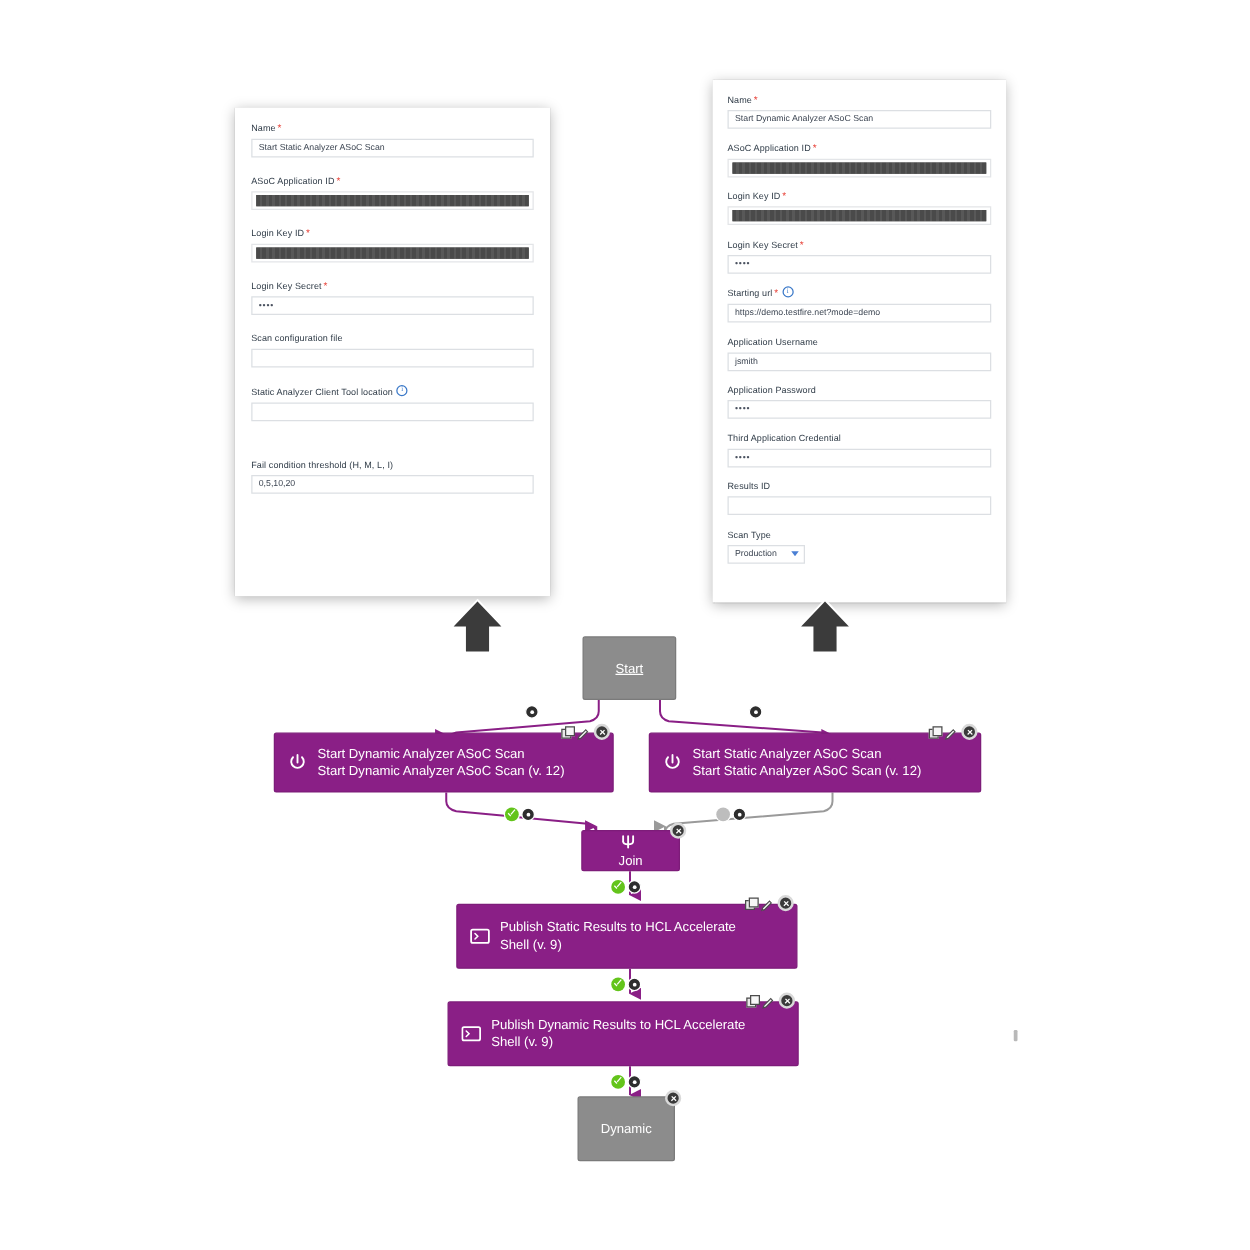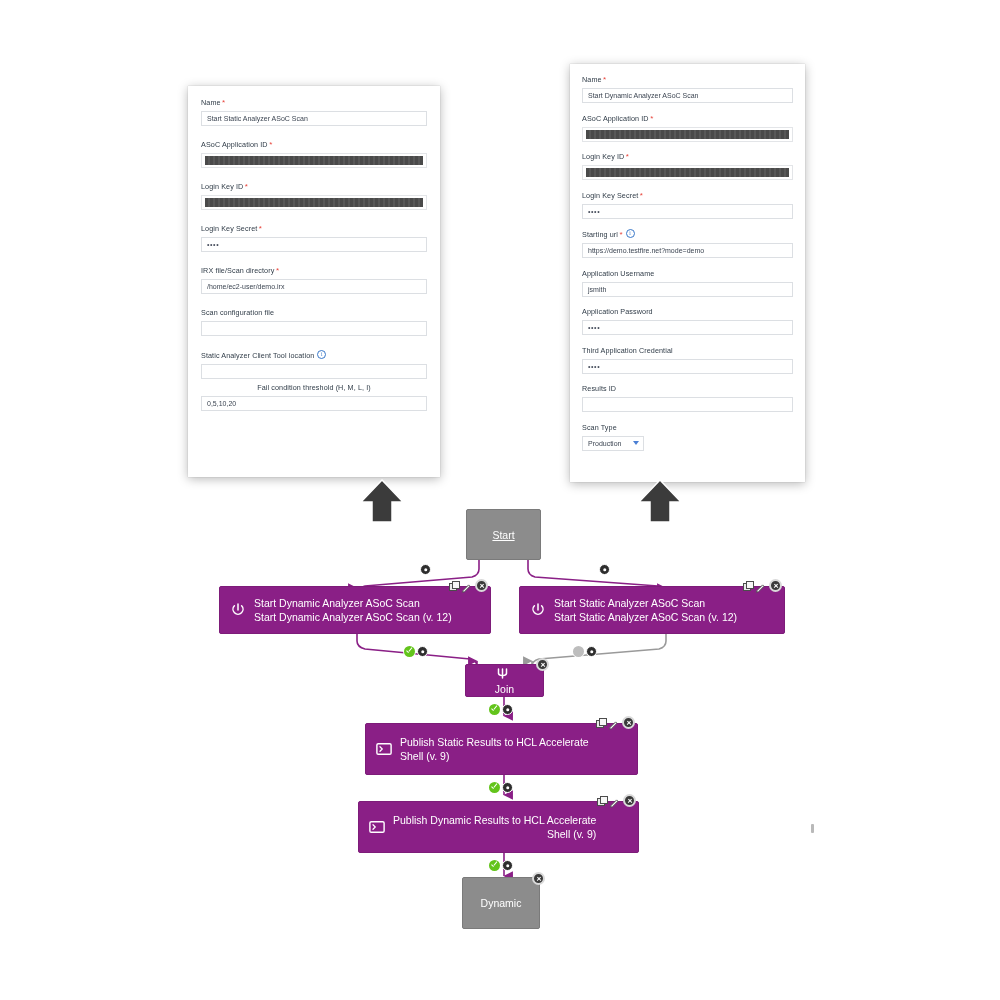--- a/index.html
+++ b/index.html
@@ -175,38 +175,32 @@
             <div class="redact"></div>
           </div>
         </div>
         <div class="field" style="margin-top: 14px;">
           <div class="f-label">Login Key Secret<span class="req">*</span></div>
           <div class="f-input">
             <span class="dots">••••</span>
           </div>
         </div>
         <div class="field" style="margin-top: 14px;">
-          <div class="f-label">IRX file/Scan directory<span class="req">*</span></div>
-          <div class="f-input">
-            <span>/home/ec2-user/demo.irx</span>
-          </div>
-        </div>
-        <div class="field" style="margin-top: 14px;">
           <div class="f-label">Scan configuration file</div>
           <div class="f-input">
             <span></span>
           </div>
         </div>
         <div class="field" style="margin-top: 14px;">
           <div class="f-label">Static Analyzer Client Tool location<span class="info-ico"></span></div>
           <div class="f-input">
             <span></span>
           </div>
         </div>
-        <div class="field" style="margin-top: 4px; text-align: center;">
+        <div class="field" style="margin-top: 30px;">
           <div class="f-label">Fail condition threshold (H, M, L, I)</div>
           <div class="f-input">
             <span>0,5,10,20</span>
           </div>
         </div>
       </div>
   </div>
 
   <div class="card" id="card-dynamic" style="left:570px;top:64px;width:235px;height:418px;">
     <div class="card-inner" id="card-dynamic-fields" style="padding:11px 12px 0 12px;">
@@ -378,21 +372,21 @@
       <span class="ic-copy"></span>
       <span class="ic-pencil">
         <svg width="11" height="11" viewBox="0 0 11 11">
           <path d="M1.5 9.3 L2.2 7.3 L7.6 1.9 L9 3.3 L3.6 8.7 Z" fill="#f4f4f4" stroke="#4c4c4c" stroke-width="0.9"></path>
         </svg>
       </span>
       <span class="ic-close"></span>
     </span>
   </div>
 
-  <div class="node node-purple" style="left:358px;top:801px;width:281px;height:52px;text-align:right;">
+  <div class="node node-purple" style="left:358px;top:801px;width:281px;height:52px;">
     <span class="node-ico">
       <svg width="18" height="14" viewBox="0 0 18 14">
         <rect x="1" y="1" width="16" height="12" rx="1.5" fill="none" stroke="#fff" stroke-width="1.6"></rect>
         <path d="M4.5 4.5 L7 7 L4.5 9.5" stroke="#fff" stroke-width="1.4" fill="none" stroke-linecap="round"></path>
       </svg>
     </span>
     <span class="node-label">Publish Dynamic Results to HCL Accelerate
 Shell (v. 9)</span>
     <span class="node-actions">
       <span class="ic-copy"></span>

